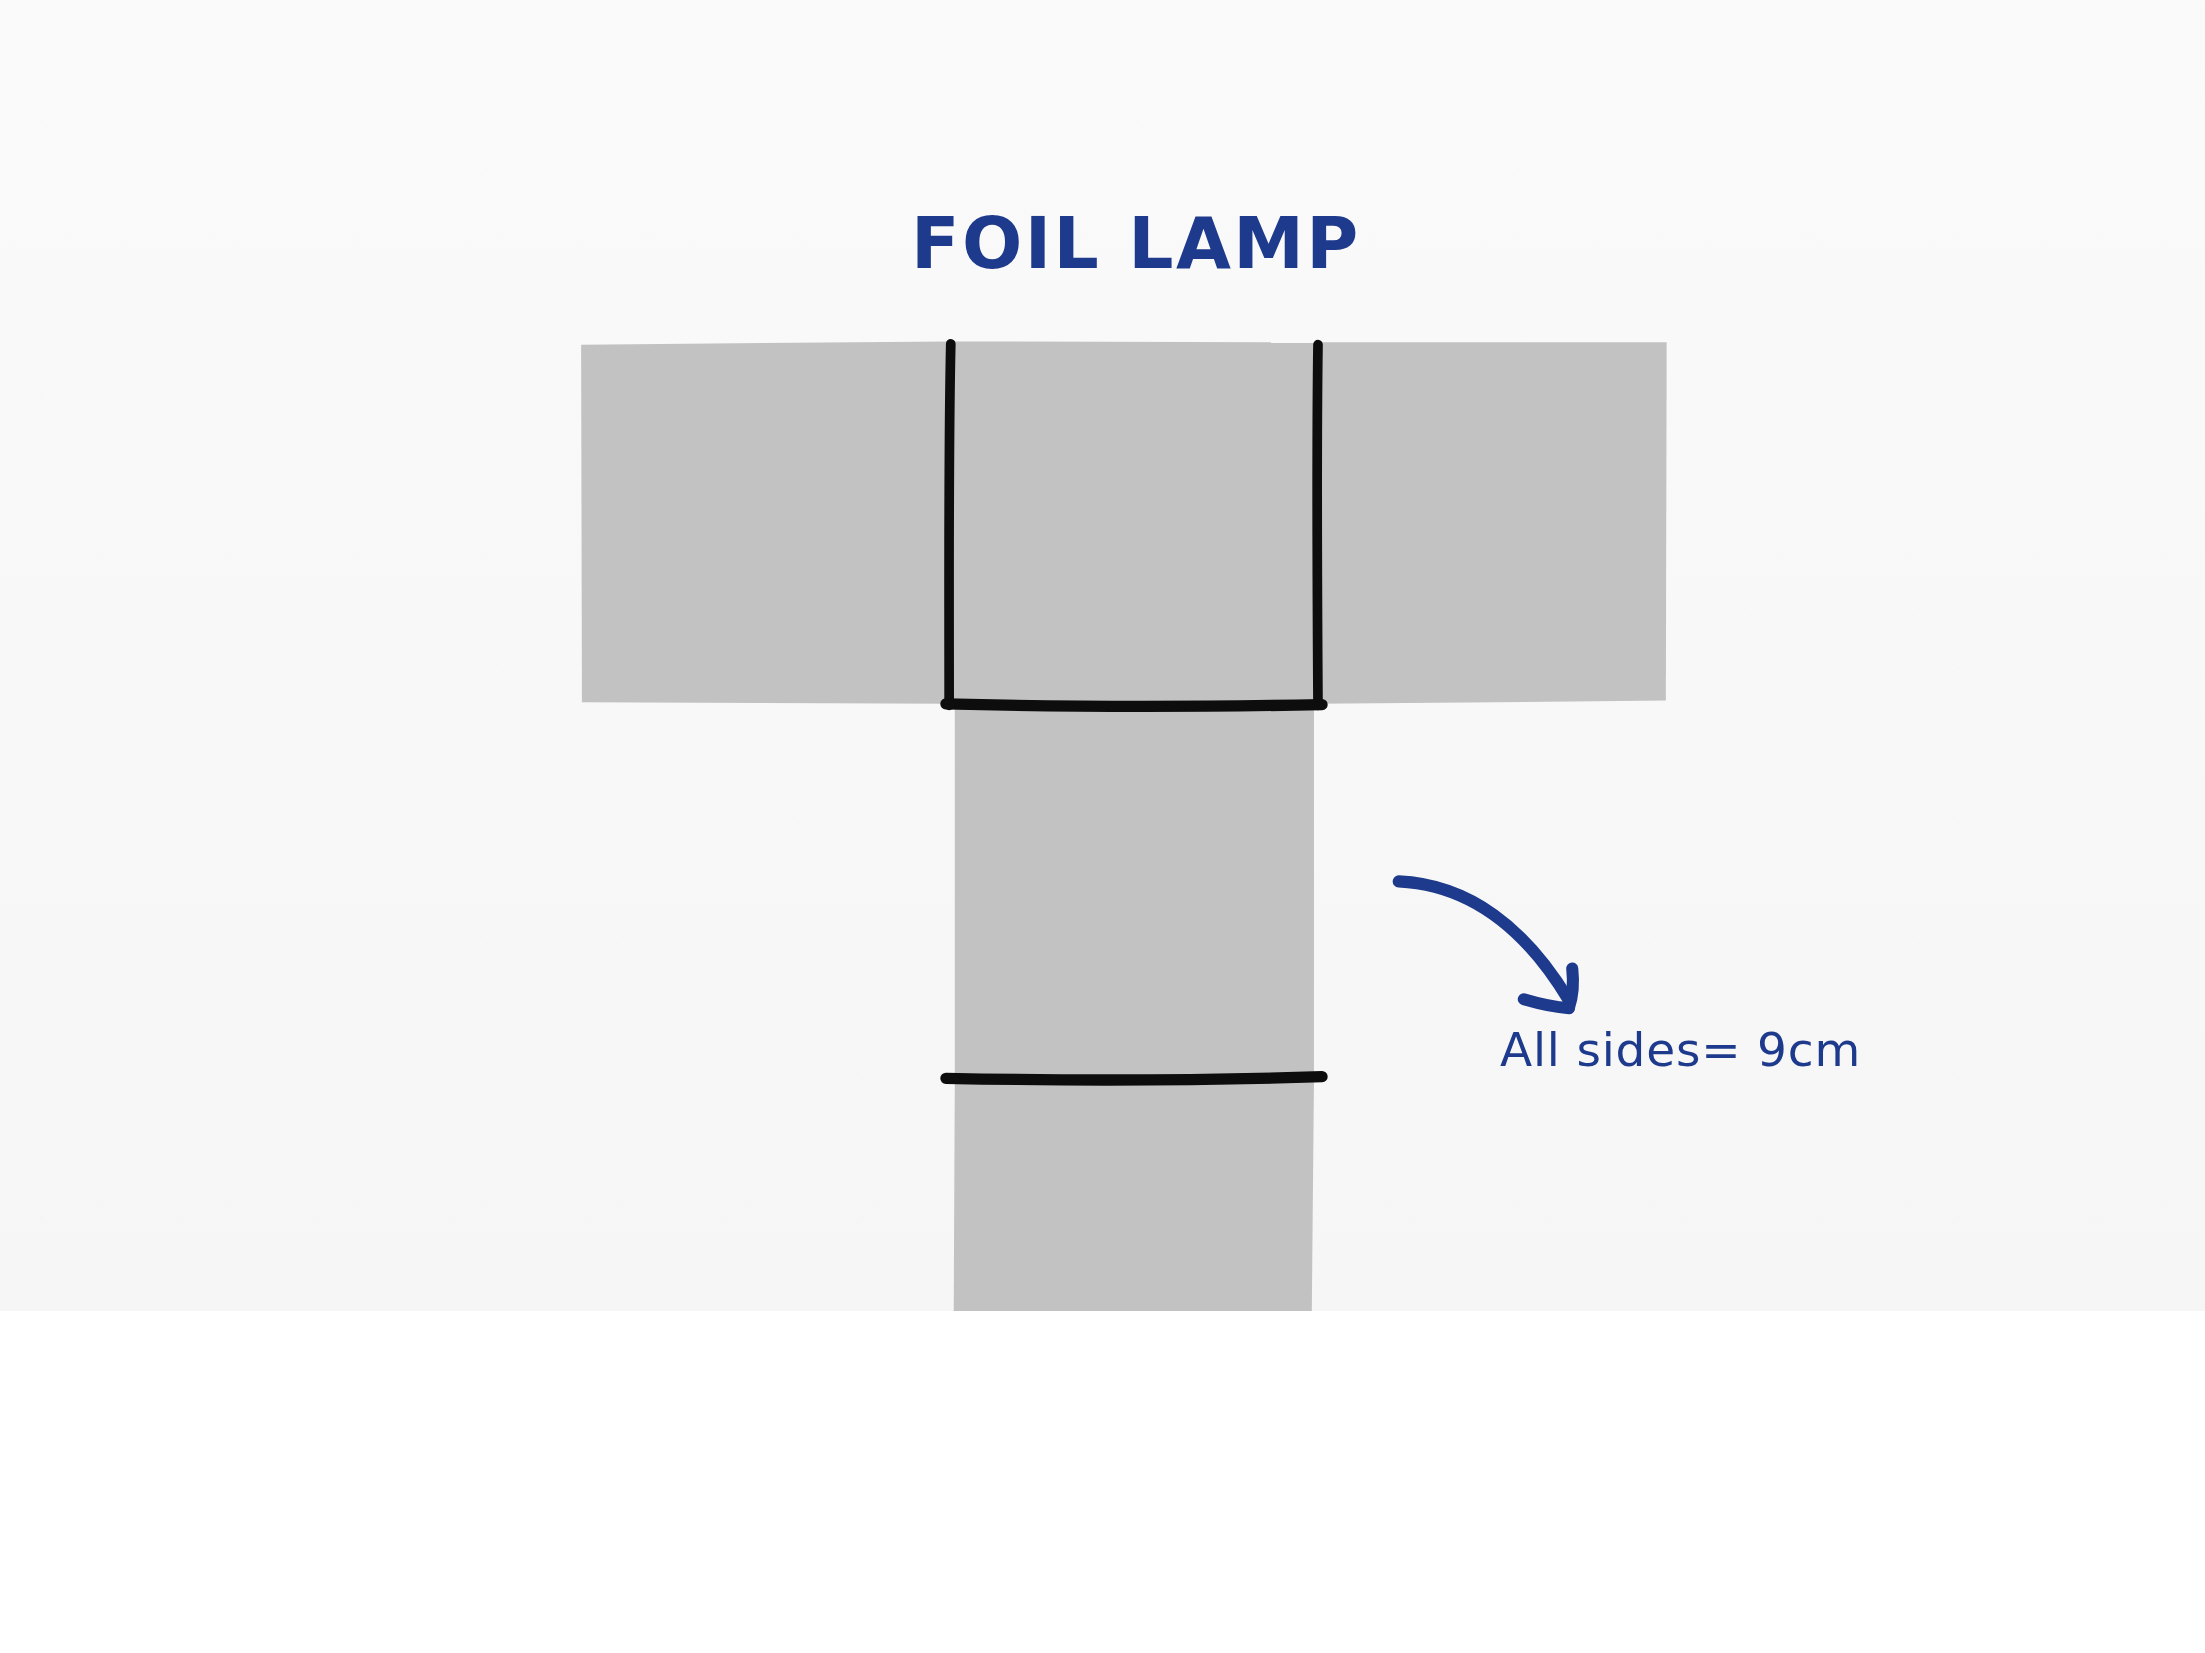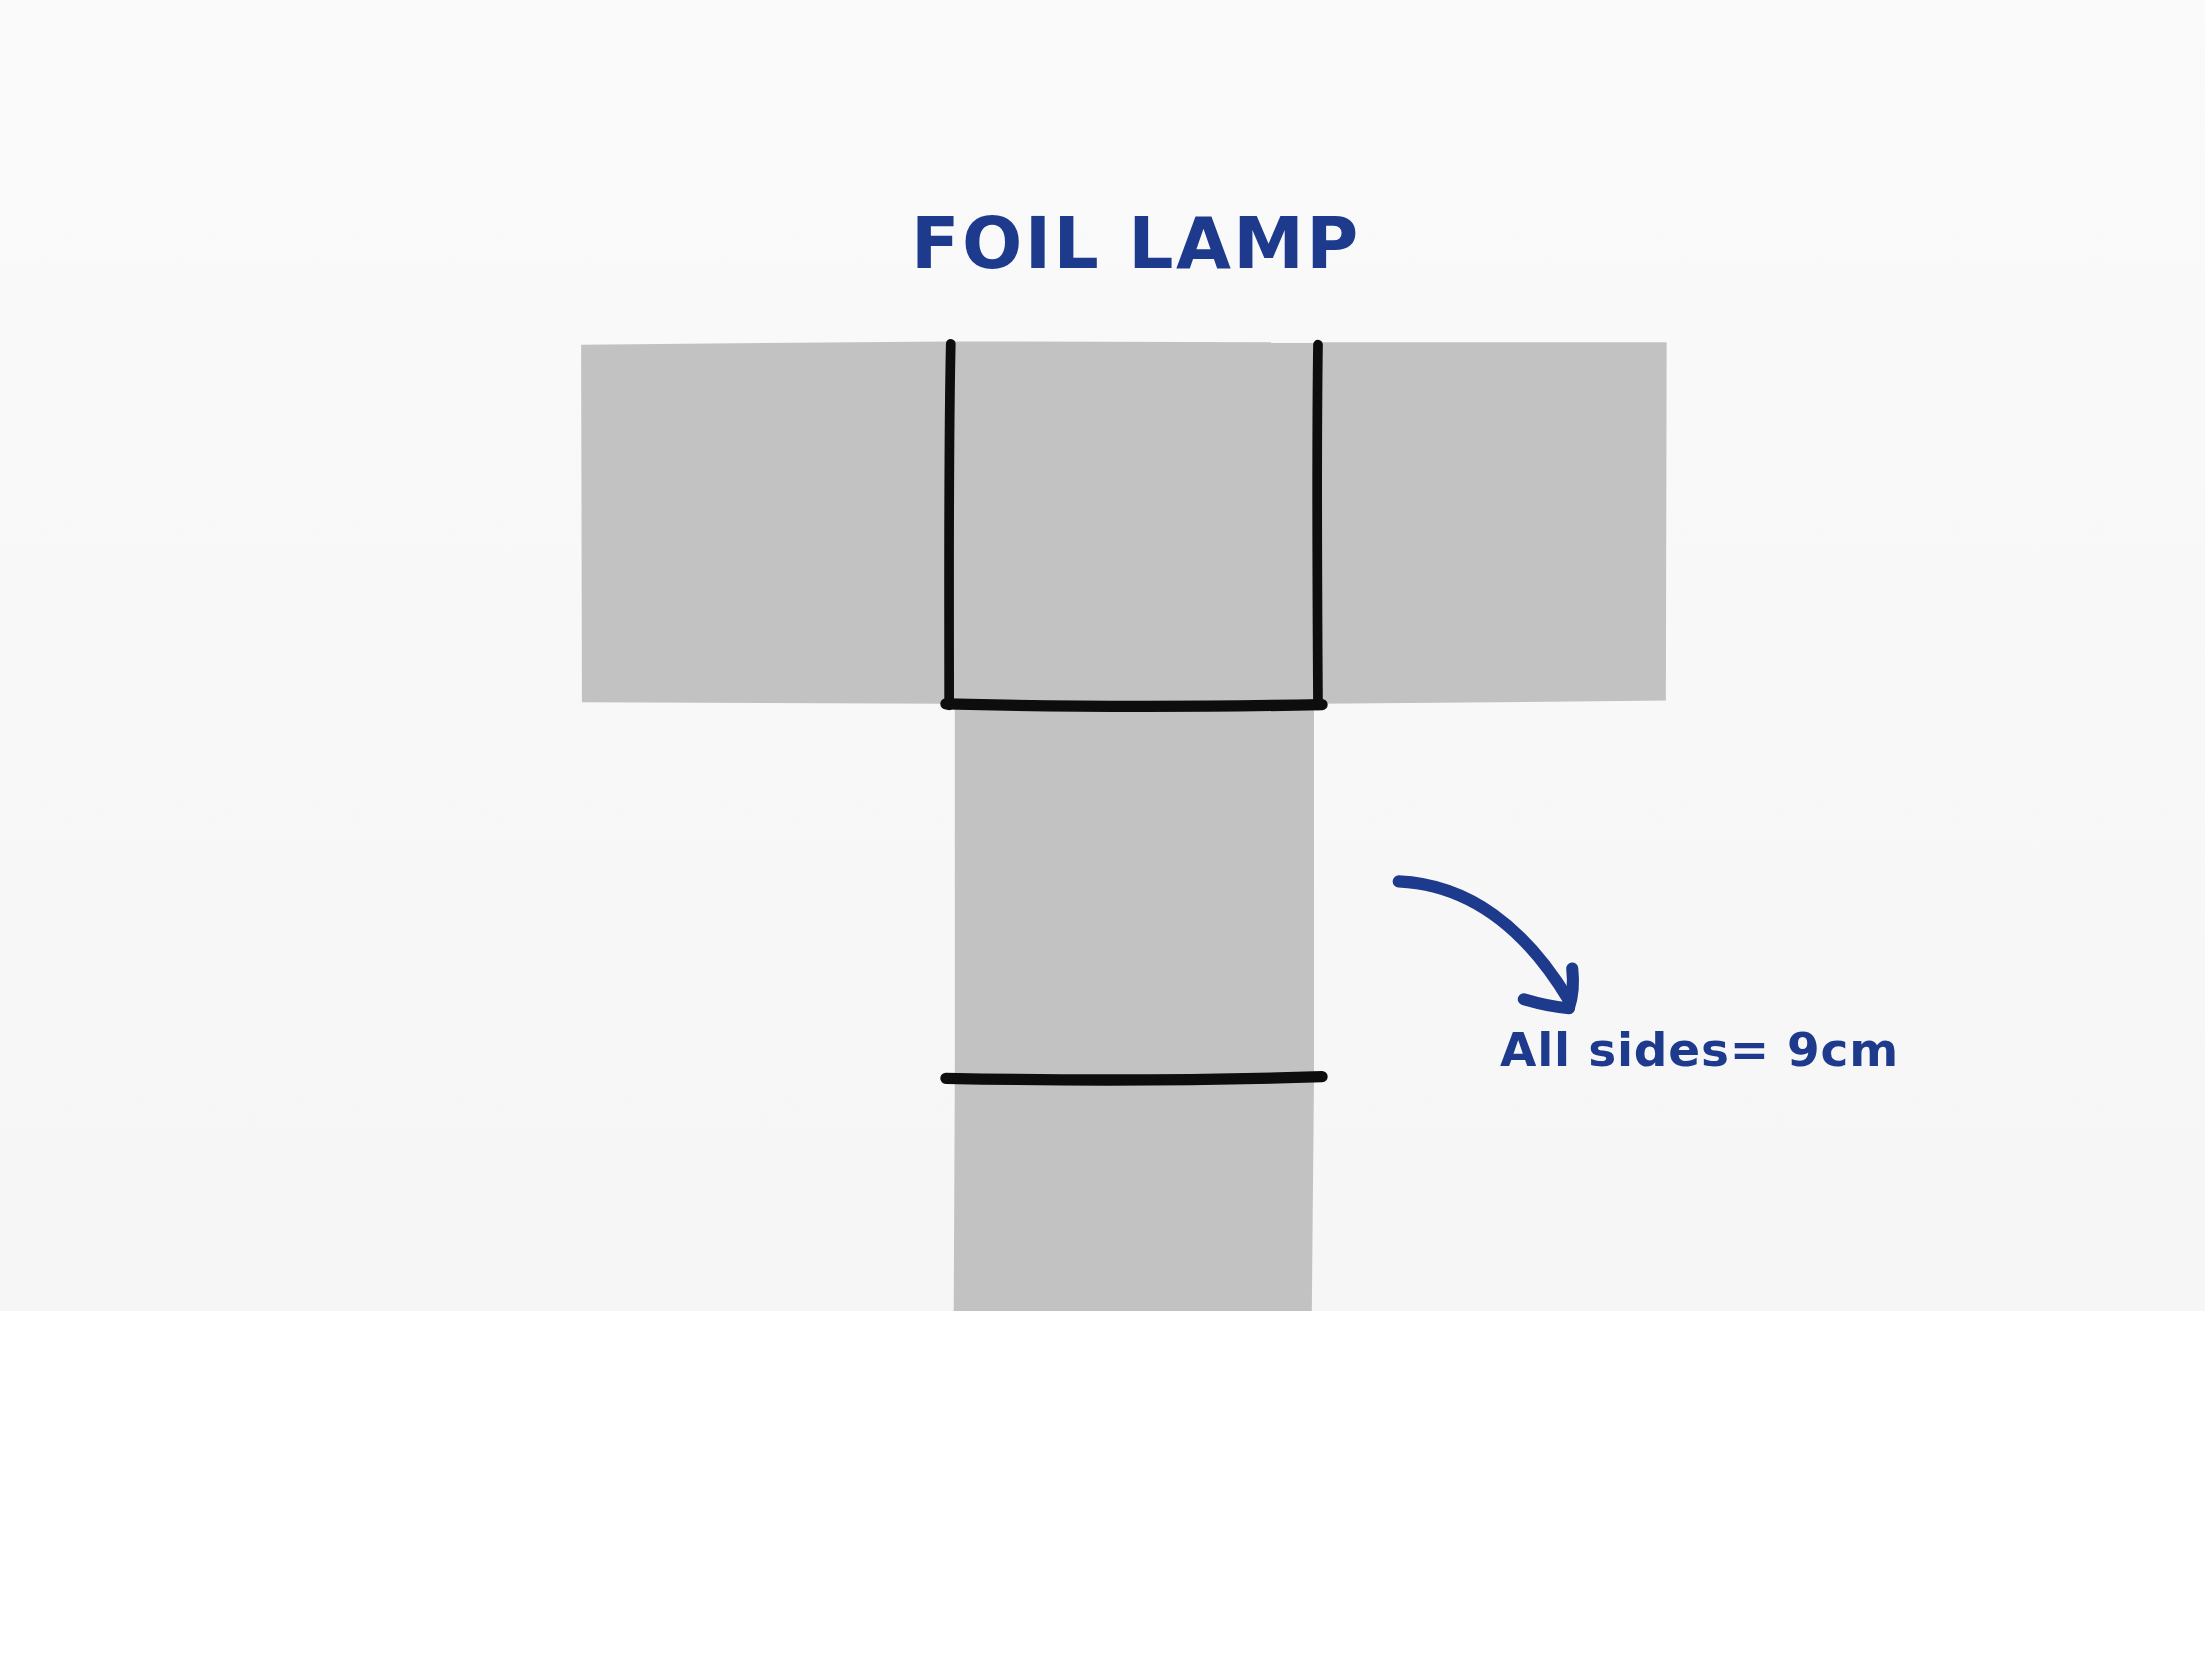--- a/index.html
+++ b/index.html
@@ -50,21 +50,21 @@
     width: 2205px;
     height: 1653px;
   }
 
   .annotation-text {
     position: absolute;
     left: 1500px;
     top: 1022px;
     color: #1e3a8c;
     font-size: 47px;
-    font-weight: 700;
+    font-weight: 400;
     letter-spacing: 0.8px;
     font-family: "DejaVu Sans", sans-serif;
     white-space: nowrap;
   }
 </style>
 </head>
 <body>
 
 <div id="canvas">
 

